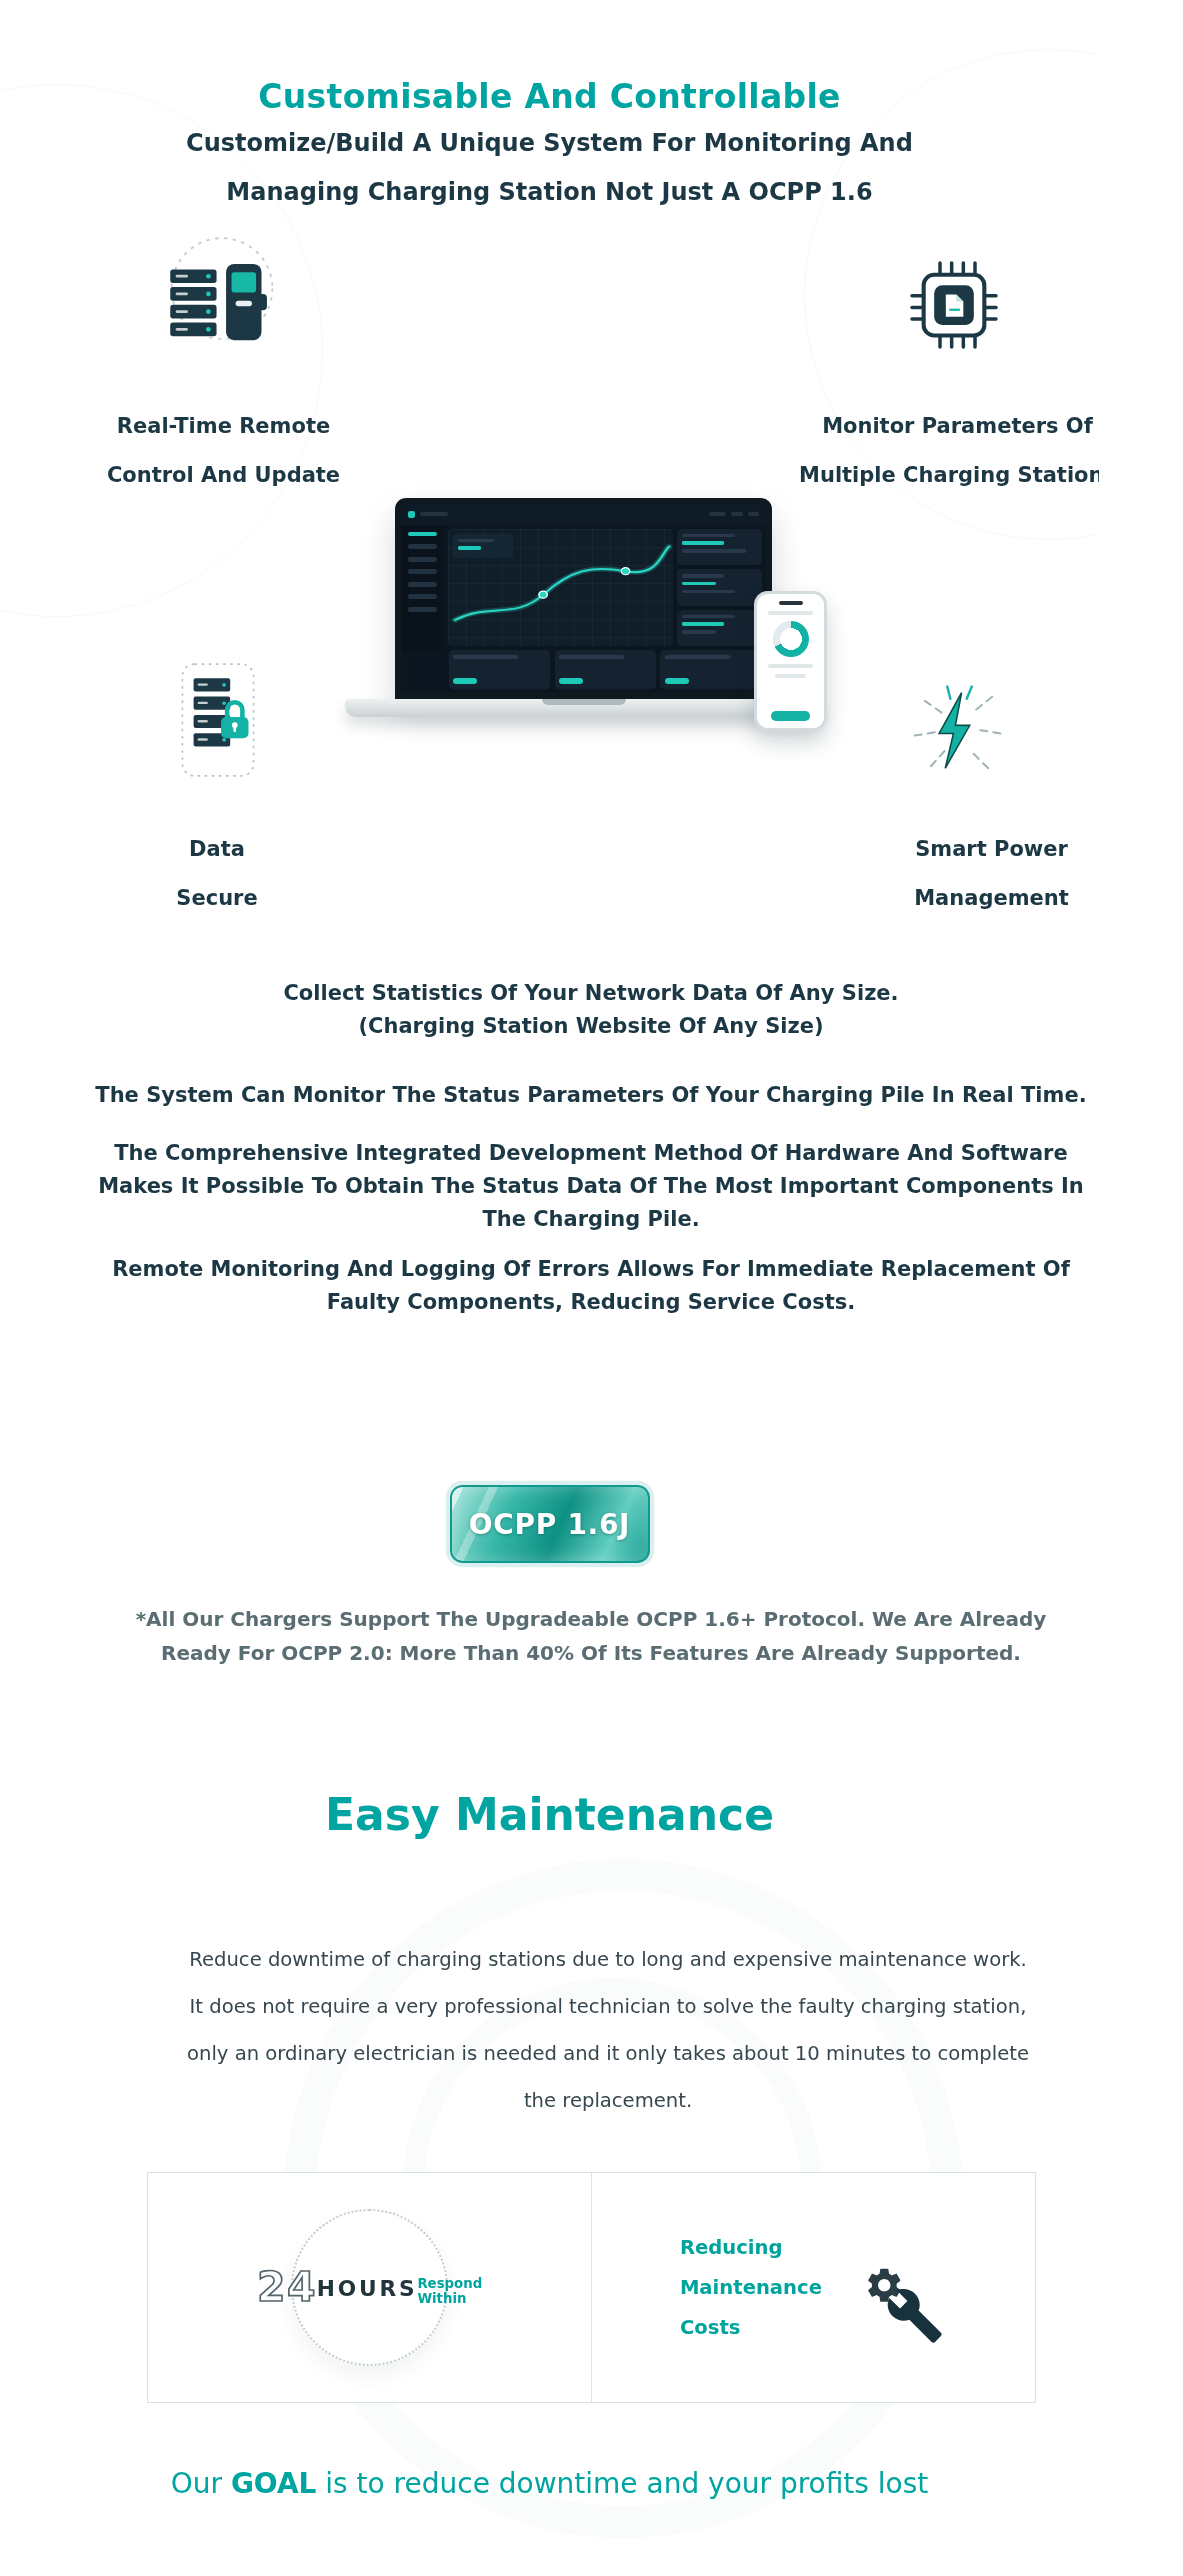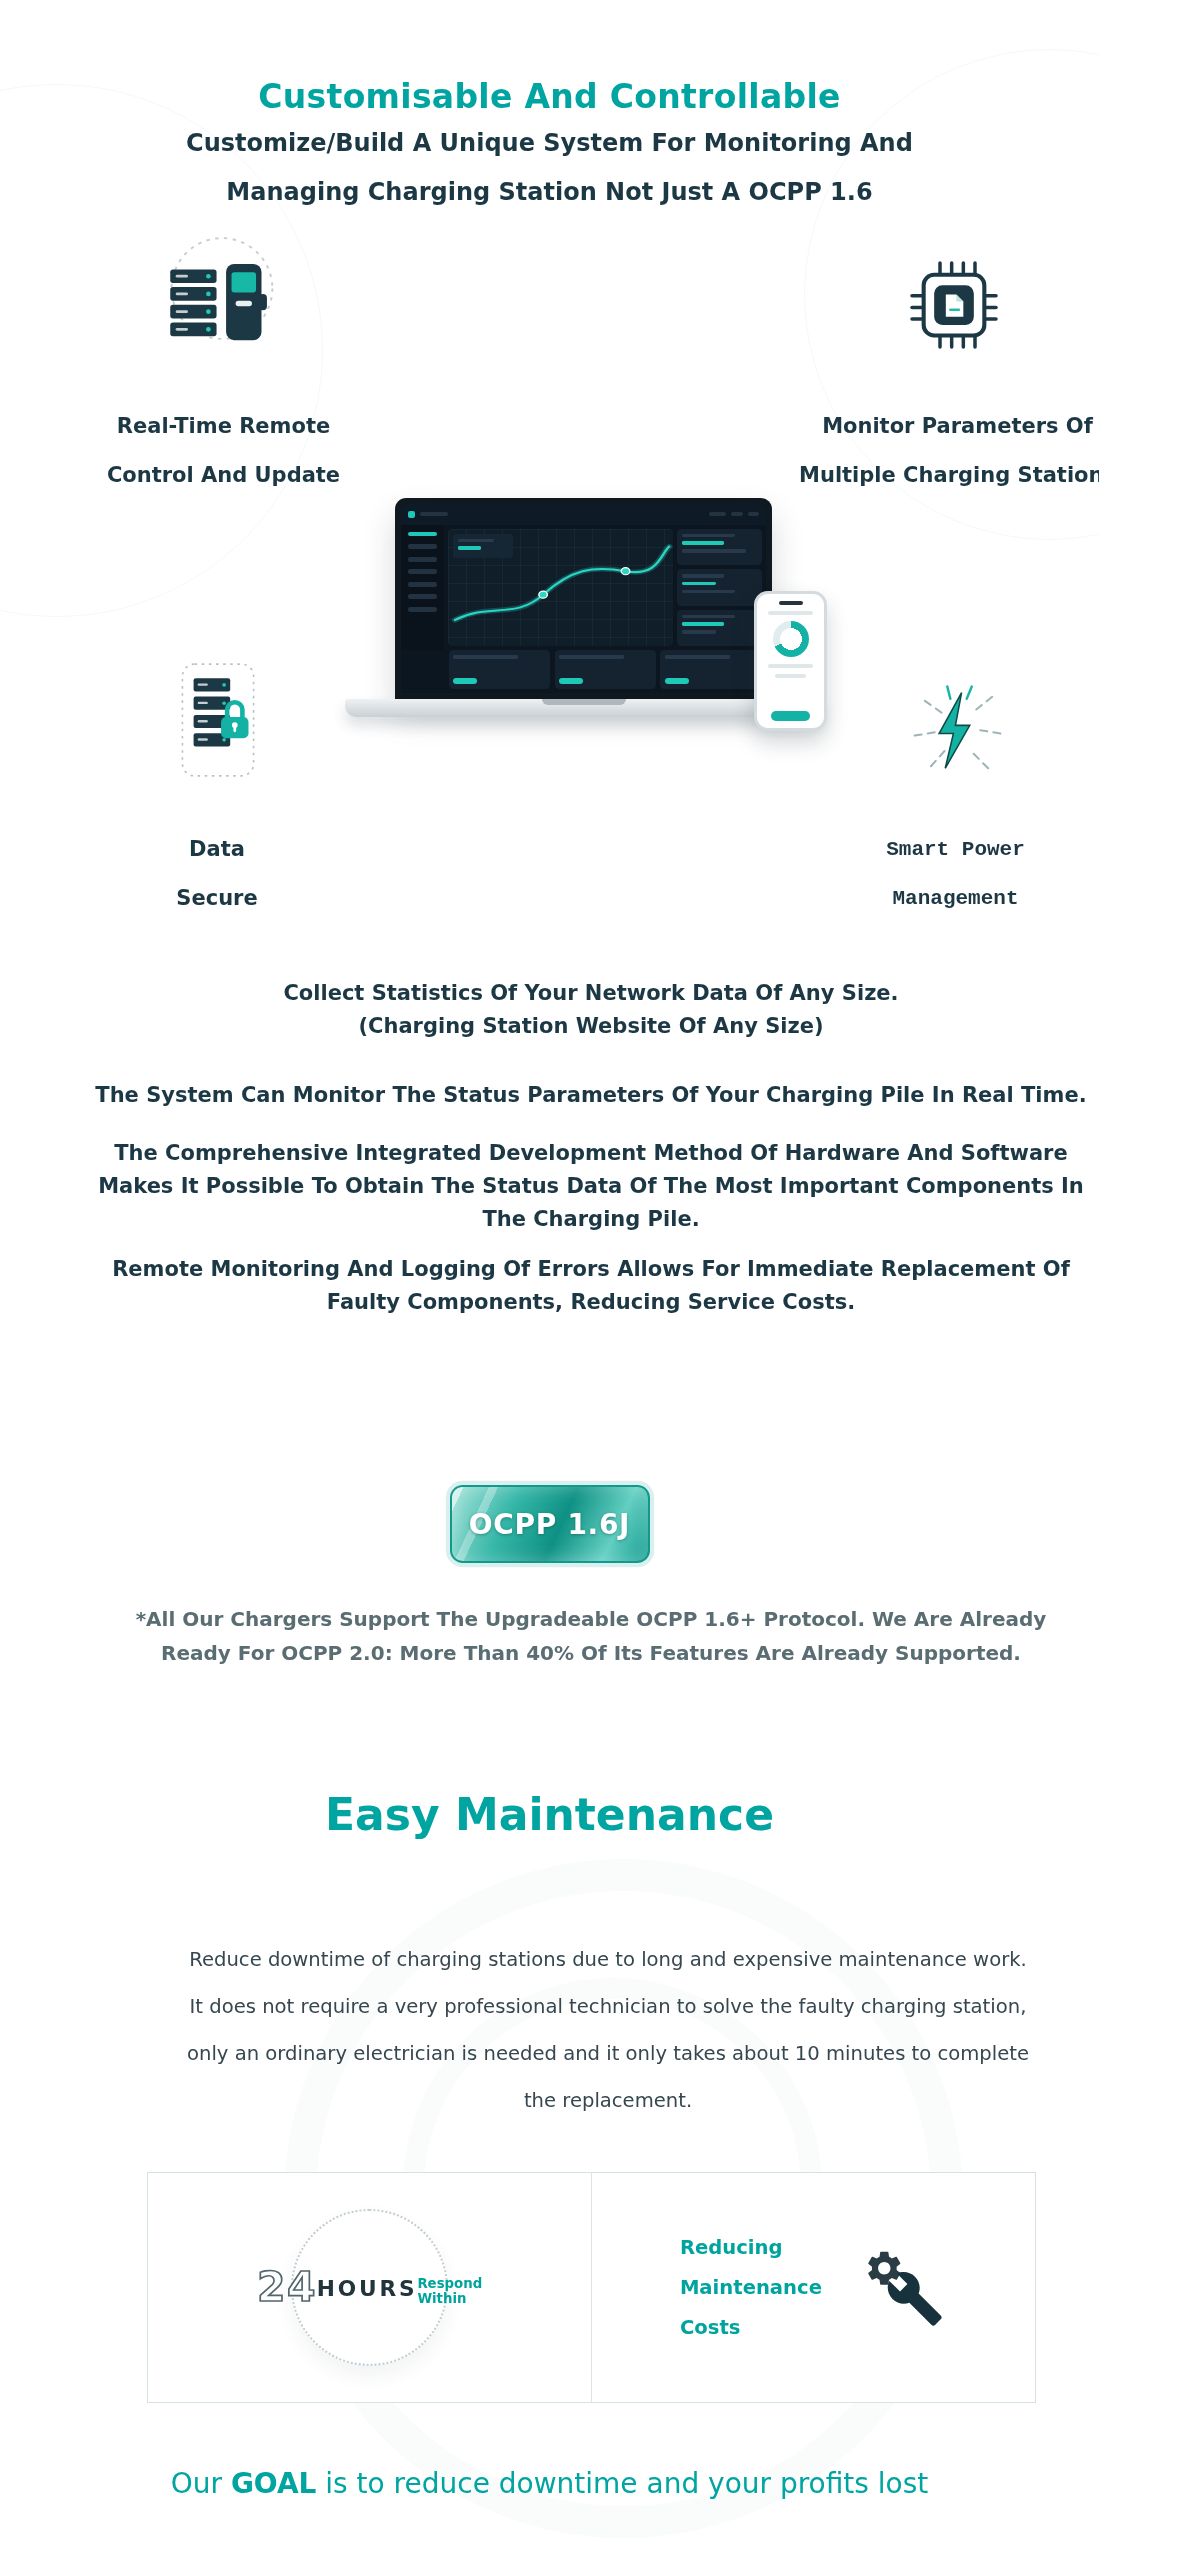--- a/index.html
+++ b/index.html
@@ -27,21 +27,21 @@
   #fi-remote  { left:140px;  top:234px; width:164px; height:143px; }
   #fi-monitor { left:884px; top:245px; width:140px; height:126px; }
   #fi-secure  { left:157px;  top:646px; width:122px; height:150px; }
   #fi-power   { left:886px; top:667px; width:143px; height:129px; }
 
   .feature-label { position:absolute; font-size:21px; font-weight:700; color:#1d3845;
                    line-height:49px; text-align:center; }
   #fl-remote  { left:28px;   top:402px;  width:391px; }
   #fl-monitor { left:741px; top:402px;  width:433px; }
   #fl-secure  { left:91px;  top:825px; width:252px; }
-  #fl-power   { left:788px; top:825px; width:335px;font-family:Liberation Mono, monospace; }
+  #fl-power   { left:824px; top:825px; width:335px; }
 
   
   .laptop { position:absolute; left:345px; top:498px; width:478px; height:241px; }
   .lap-screen { position:absolute; left:50px; top:0; width:377px; height:201px;
     background:#10191f; border-radius:11.2px 11.2px 0 0; padding:5.6px; box-sizing:border-box;
     box-shadow:0 17px 32px rgba(20,40,50,.18); }
   .dash { position:relative; width:100%; height:100%; background:#0c1620;
     border-radius:5.6px 5.6px 0 0; overflow:hidden; display:flex; flex-direction:column; }
   .dash-top { height:21px; display:flex; align-items:center; gap:5.6px; padding:0 7px; background:#0e1a25; }
   .logo-dot { width:7px; height:7px; border-radius:2.1px; background:#1fc9b7; }
@@ -122,21 +122,21 @@
     border:0.7px solid #d6e1e2; background:#fff; display:flex; box-sizing:border-box; }
   .card-half { flex:1; display:flex; align-items:center; justify-content:center; }
   .card-divider { width:0.7px; background:#dbe5e6; }
   .respond-badge { width:157px; height:157px; border:2.1px dotted #c2cdd1; border-radius:50%; background:#fff;
     display:flex; align-items:center; justify-content:center;
     box-shadow:0 9.8px 19.6px rgba(30,50,60,.06); box-sizing:border-box; }
   .respond-number { font-size:41px; font-weight:800; color:#fdfefe; -webkit-text-stroke:1.7px #54666d;
     letter-spacing:1.4px; line-height:1; }
   .respond-unit { font-size:21.7px; font-weight:800; color:#22343c; letter-spacing:2.8px; margin-top:1.4px; }
   .respond-caption { font-size:13.3px; font-weight:700; color:#00a49e; margin-top:7px; }
-  .reduce-wrap { display:flex; align-items:center; gap:38px; }
+  .reduce-wrap { display:flex; align-items:flex-end; gap:38px; }
   .reduce-label { font-size:19.6px; font-weight:700; color:#00a49e; line-height:40px; text-align:left; }
   .gear-wrench { width:87px; height:87px; }
   .gear-wrench svg { display:block; width:100%; height:100%; }
 
   .goal { position:absolute; top:2467px; left:0; width:100%; text-align:center;
     font-size:28px; color:#00a4a0; font-weight:500; }
   .goal strong { font-weight:800; }
 </style>
 </head>
 <body>

